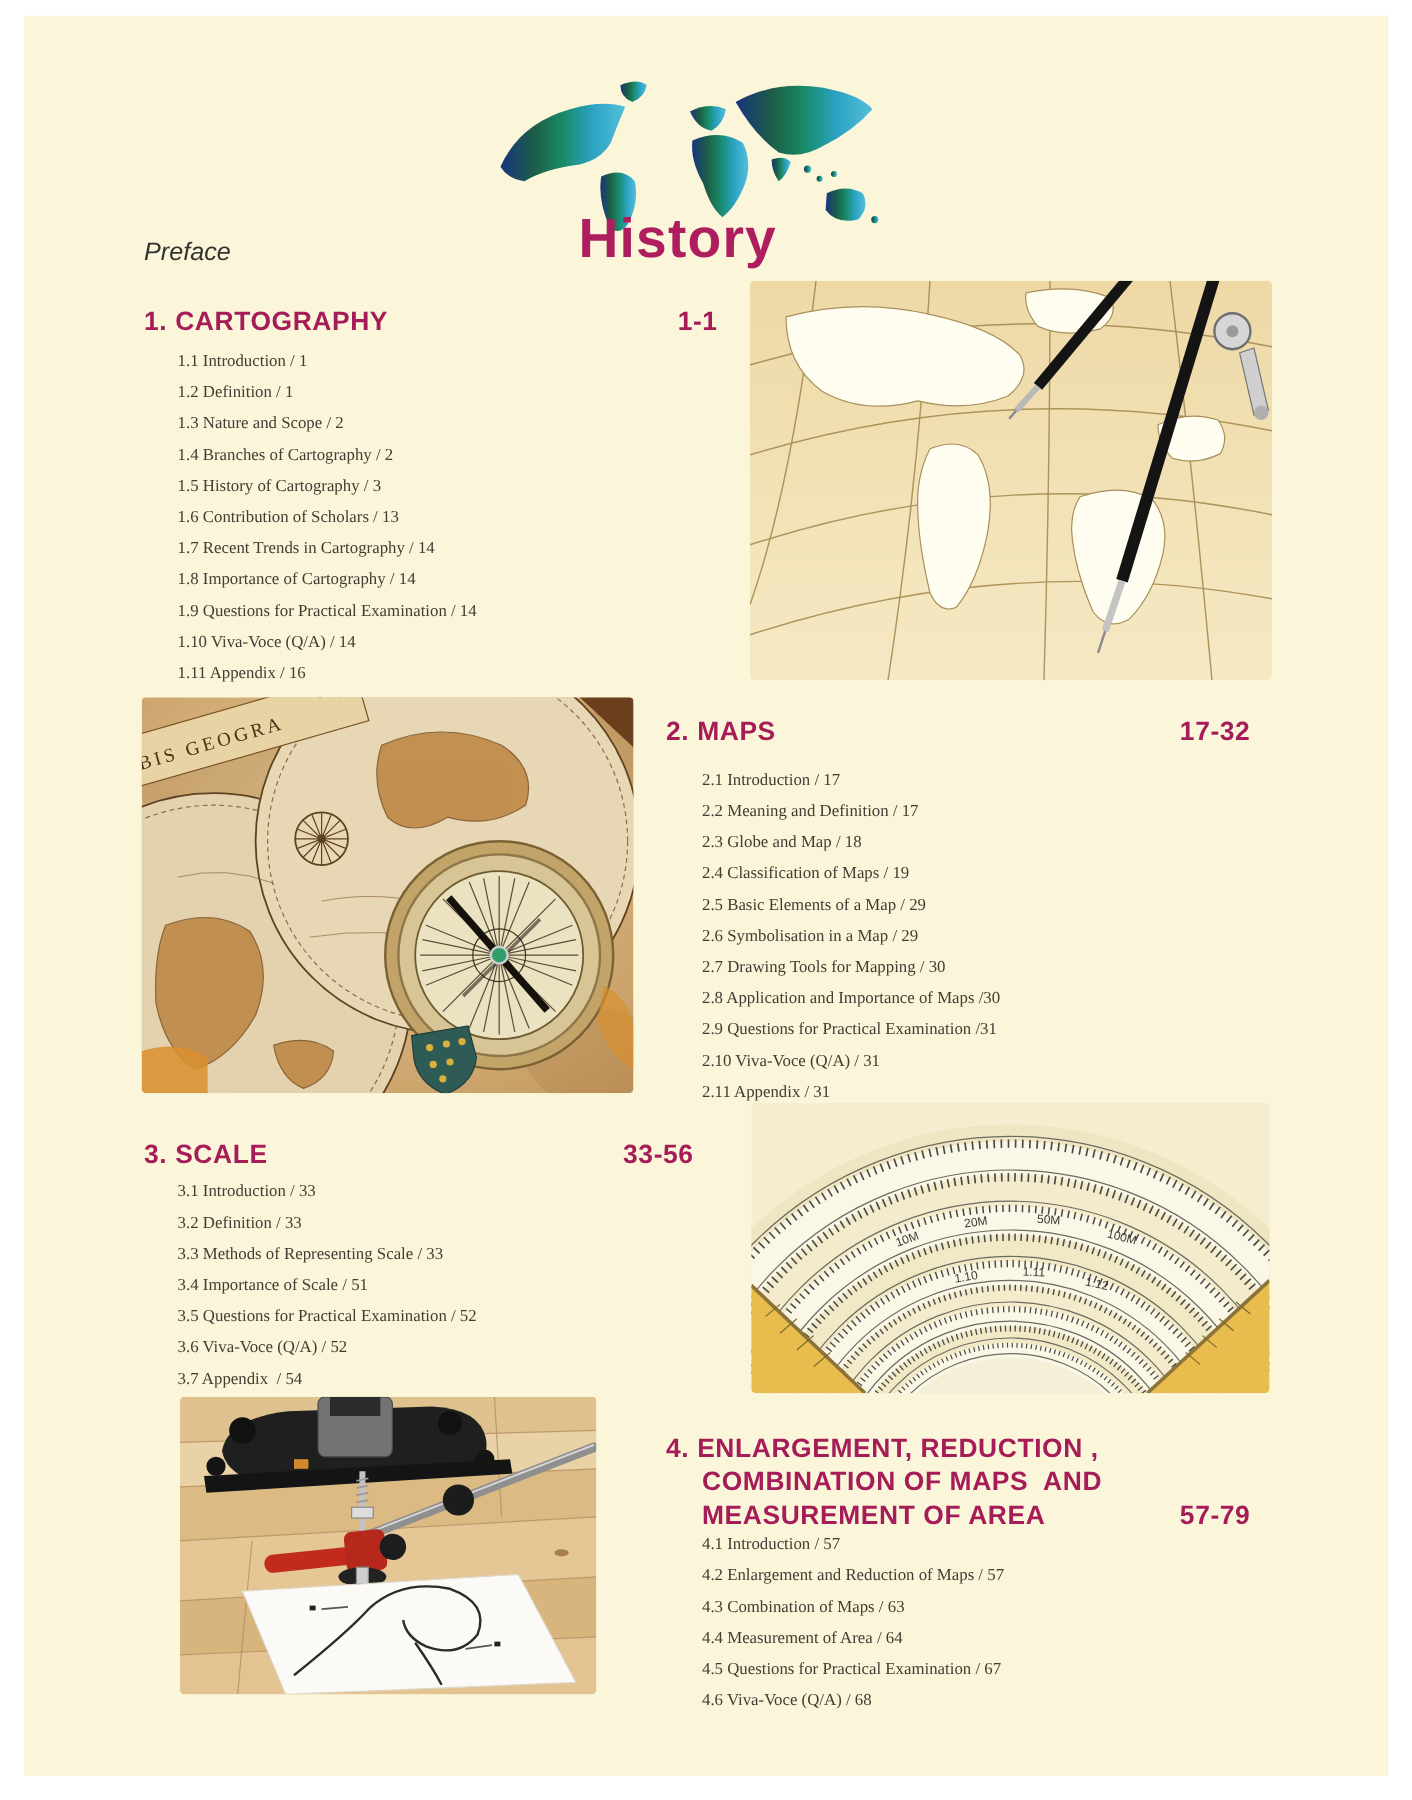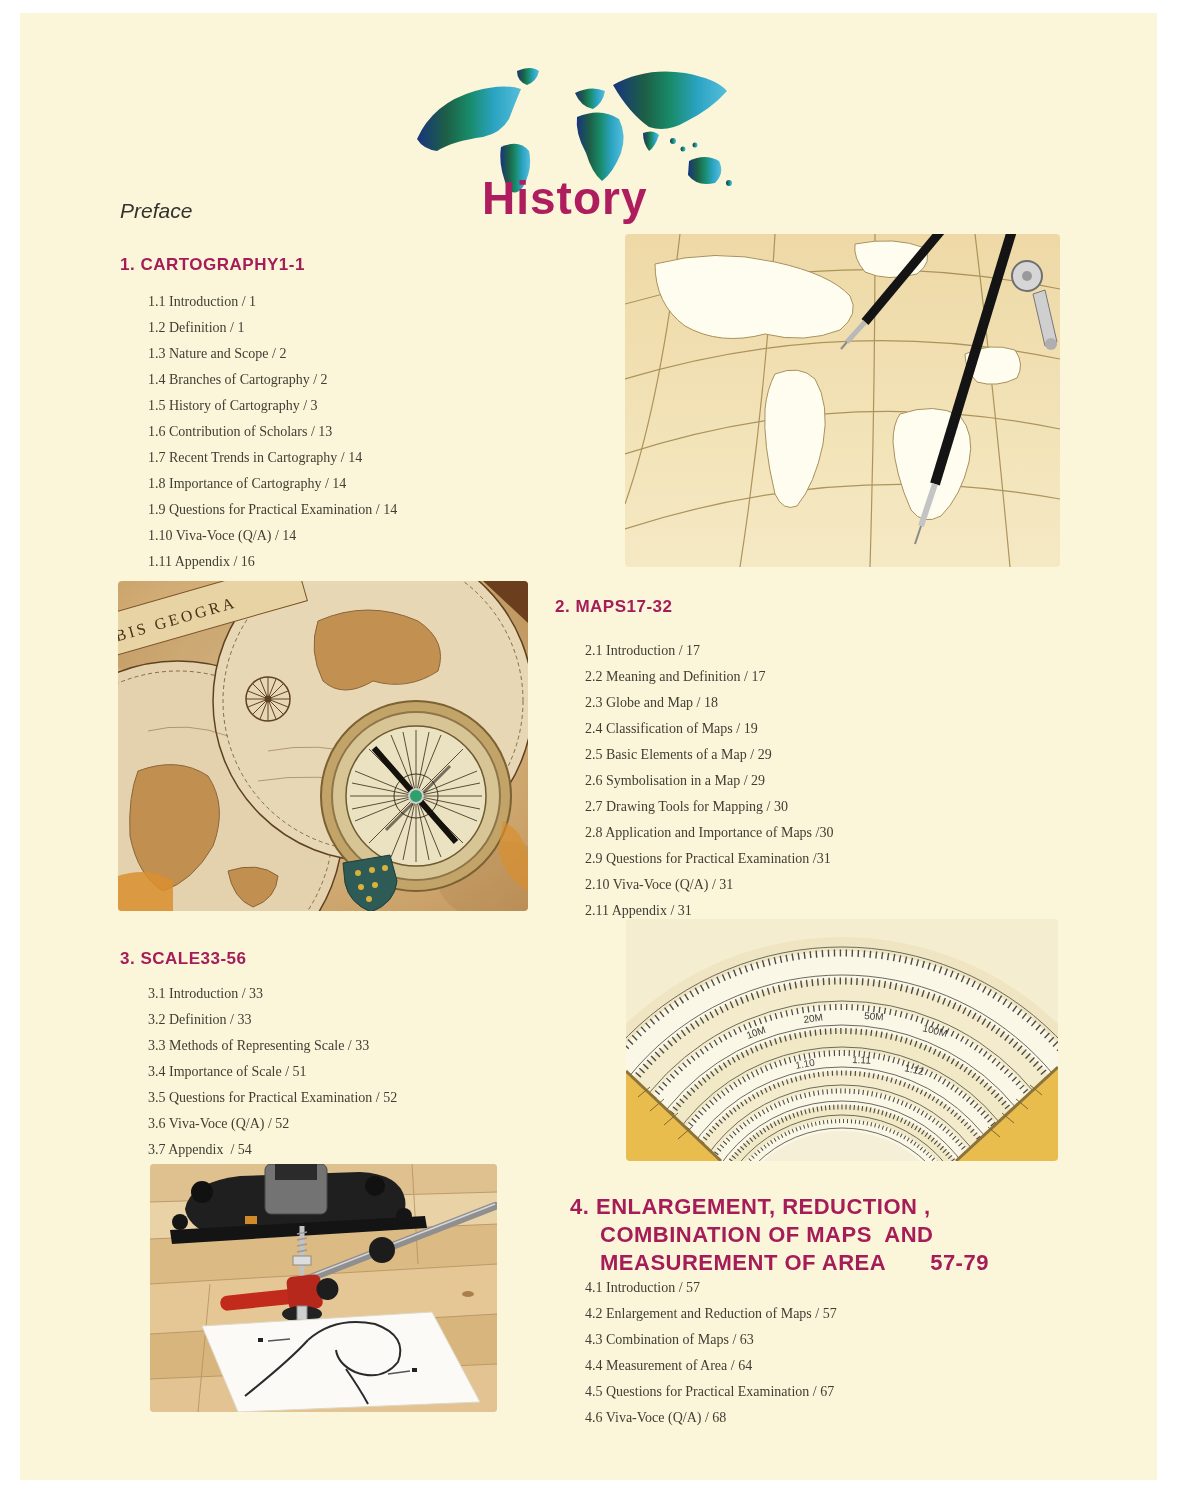--- a/index.html
+++ b/index.html
@@ -18,31 +18,30 @@
   .page-title {
     position:absolute; left:462px; top:158px;
     font-weight:bold; font-size:46px; letter-spacing:1px;
     color:#AE1E5E;
   }
   .preface {
     position:absolute; left:100px; top:186px;
     font-style:italic; font-size:21px; color:#33322E;
   }
   .sec-row {
-    position:absolute; display:flex; 
-    font-weight:bold; font-size:17px; color:#A51C59; letter-spacing:0.5px;
+    position:absolute; display:flex; justify-content:space-between;
+    font-weight:bold; font-size:22px; color:#A51C59; letter-spacing:0.5px;
   }
   .sec4-head {
     position:absolute; left:535px; top:1180px; width:487px;
     font-weight:bold; font-size:22px; color:#A51C59; line-height:28px;
     letter-spacing:0.5px;
-    margin-left:15px;
   }
   .sec4-head .l2, .sec4-head .l3 { padding-left:30px; }
-  .sec4-head .line3wrap { display:flex; justify-content:flex-start;gap:44px; }
+  .sec4-head .line3wrap { display:flex; justify-content:space-between;gap:44px; }
   .toc {
     position:absolute; margin:0; padding:0; list-style:none;
     font-family:"Liberation Serif", serif; font-size:14px; color:#403D34;
   }
   .toc li { line-height:26px; white-space:pre; }
   .photo { position:absolute; border-radius:4px; overflow:hidden; }
   svg { display:block; }
 </style>
 </head>
 <body>

